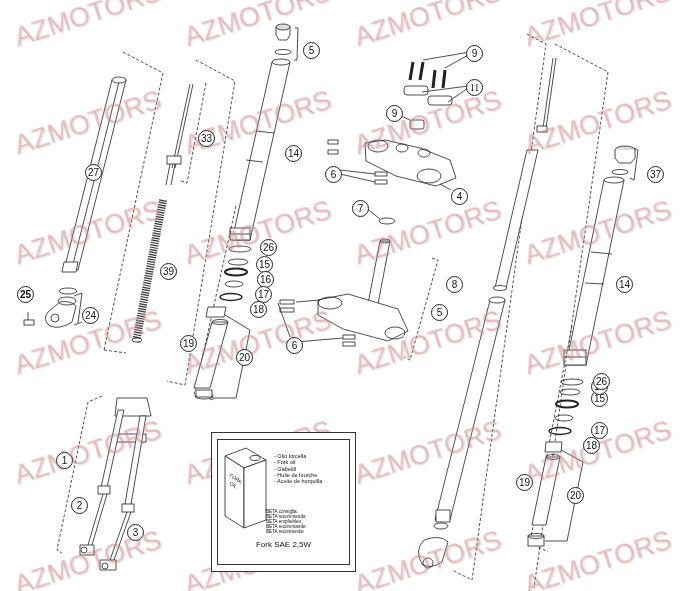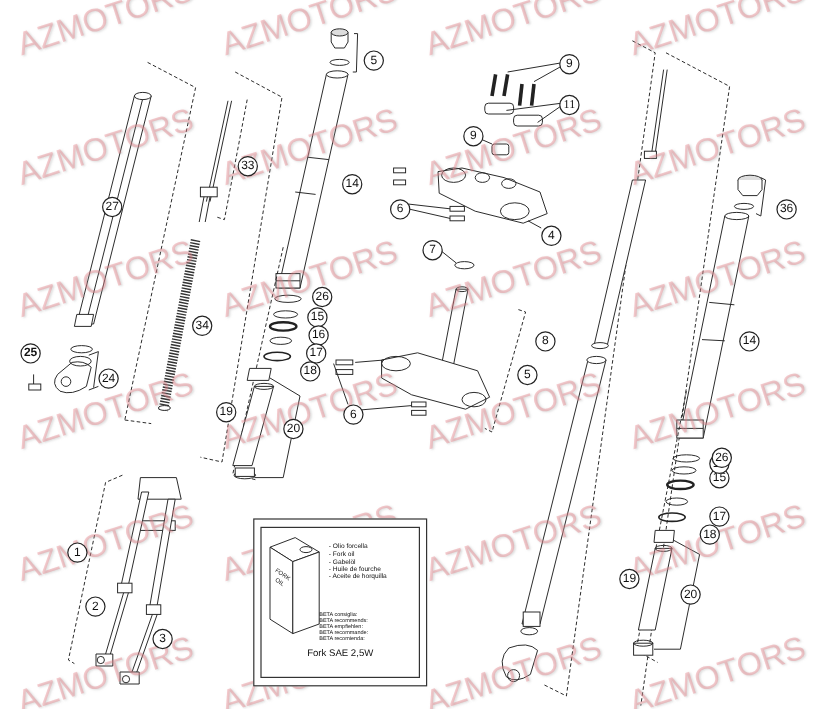--- a/index.html
+++ b/index.html
@@ -273,27 +273,27 @@
     <div class="callout" style="left: 591px; top: 378px;">16</div>
     <div class="callout" style="left: 255px; top: 286px;">17</div>
     <div class="callout" style="left: 591px; top: 422px;">17</div>
     <div class="callout" style="left: 250px; top: 301px;">18</div>
     <div class="callout" style="left: 583px; top: 437px;">18</div>
     <div class="callout" style="left: 180px; top: 335px;">19</div>
     <div class="callout" style="left: 516px; top: 474px;">19</div>
     <div class="callout" style="left: 236px; top: 349px;">20</div>
     <div class="callout" style="left: 567px; top: 487px;">20</div>
     <div class="callout" style="left: 198px; top: 130px;">33</div>
-    <div class="callout" style="left: 160px; top: 263px;">34</div>
+    <div class="callout" style="left: 160px; top: 263px;">39</div>
     <div class="callout" style="left: 82px; top: 307px;">24</div>
     <div class="callout" style="left: 17px; top: 286px; font-weight: bold;">25</div>
     <div class="callout" style="left: 260px; top: 239px;">26</div>
     <div class="callout" style="left: 593px; top: 373px;">26</div>
     <div class="callout" style="left: 85px; top: 164px;">27</div>
-    <div class="callout" style="left: 647px; top: 166px;">36</div>
+    <div class="callout" style="left: 647px; top: 166px;">37</div>
   </div>
 
 <div class="oilbox">
   <div class="inner">
     <svg width="50" height="90" style="position:absolute;left:4px;top:6px">
       <g fill="#fff" stroke="#222" stroke-width="0.8">
         <polygon points="3,10 24,2 44,14 22,22"></polygon>
         <polygon points="3,10 22,22 22,82 3,70"></polygon>
         <polygon points="22,22 44,14 44,74 22,82"></polygon>
         <ellipse cx="33" cy="12" rx="5" ry="2.5"></ellipse>

